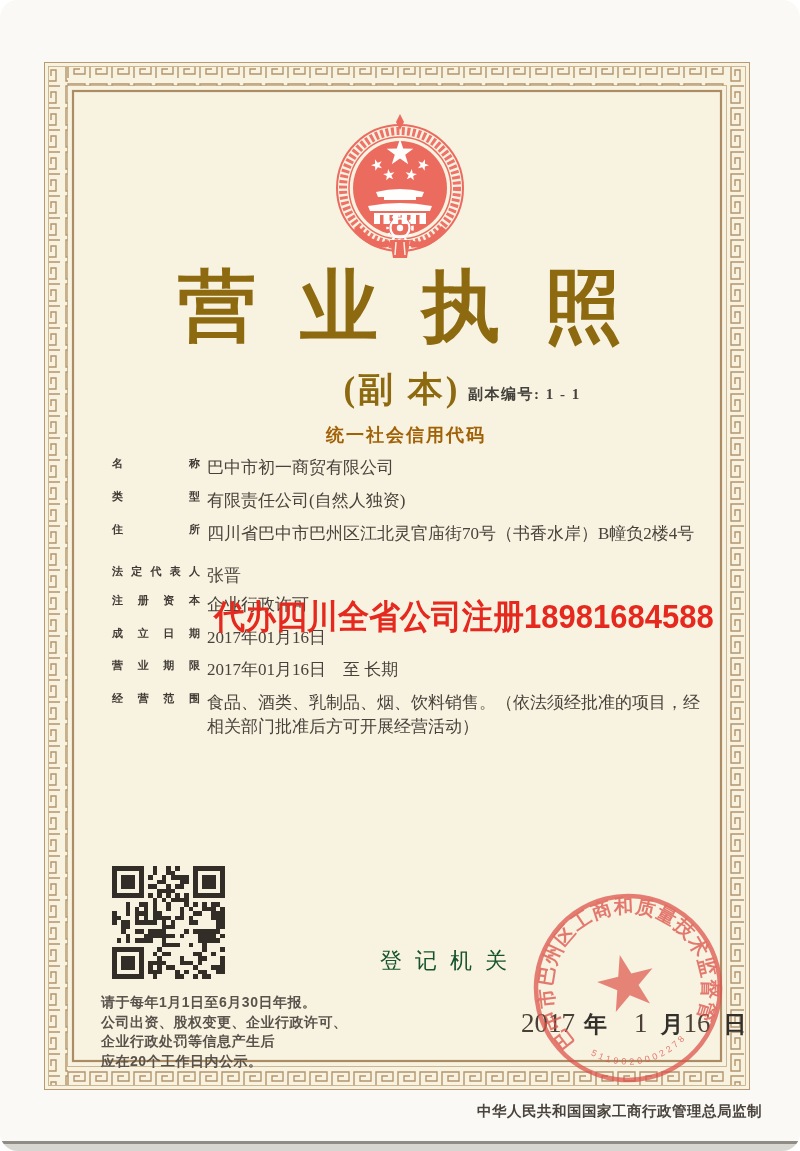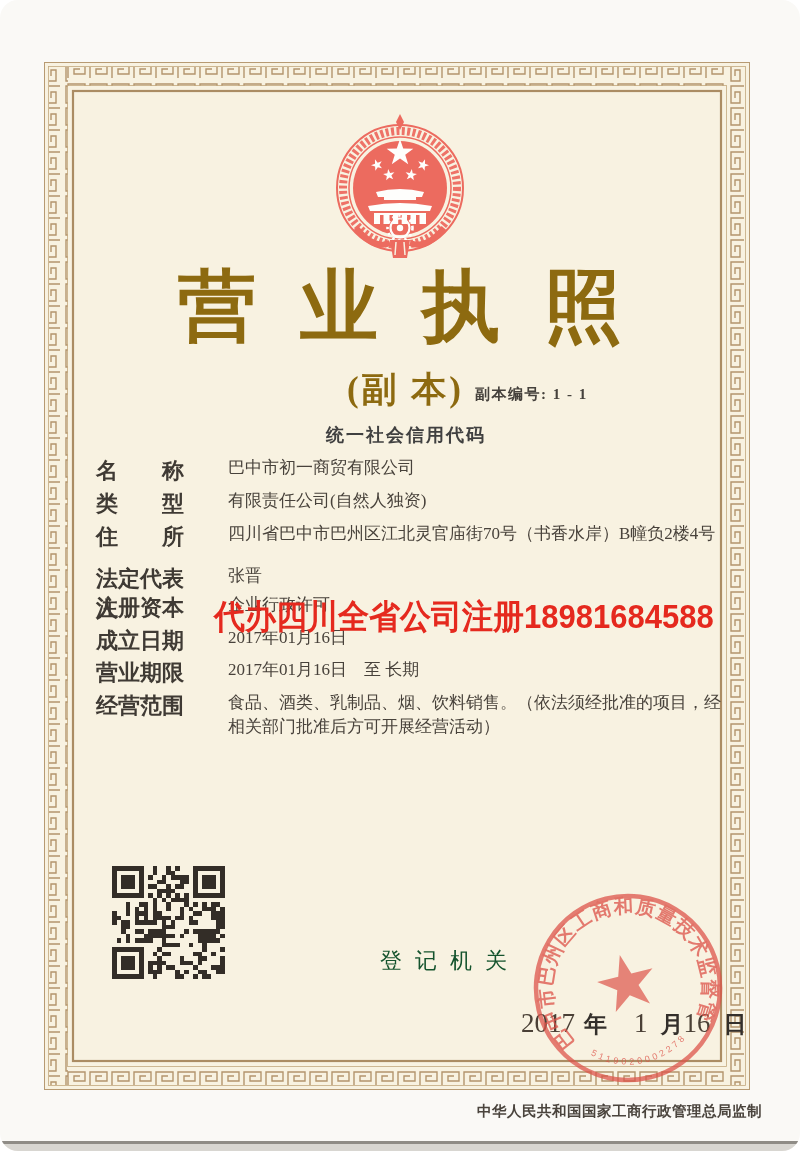--- a/index.html
+++ b/index.html
@@ -16,43 +16,43 @@
   #frame-svg{left:44px; top:62px;}
   
   #emblem{left:330px; top:112px;}
   
   #title{
     left:22px; right:-22px; top:264px; text-align:center;
     font-size:78px; font-weight:700; color:#8d6a10;
     letter-spacing:44px; line-height:1.1;
   }
   
-  #subtitle-row{left:11px; right:0; top:366px; height:48px;}
+  #subtitle-row{left:4px; right:0; top:366px; height:48px;}
   #subtitle{
     position:absolute; left:0; right:0; top:0; text-align:center;
     font-size:35px; font-weight:700; color:#8d6a10; letter-spacing:3px;
   }
   #copy-number{
     position:absolute; left:464px; top:19px;
     font-size:15px; color:#45413c; letter-spacing:1.5px; font-weight:600;
   }
   
   #credit-label{left:326px; top:423px; font-size:18px; font-weight:700;
-    color:#404040; letter-spacing:2px;}
+    color:#a16207; letter-spacing:2px;}
   #credit-code{left:502px; top:421px; font-size:19px; color:#413d38;
     letter-spacing:0.5px;}
   
   .f-row{position:absolute; left:0; width:760px;}
   .f-label{
-    position:absolute; left:96px; width:88px;
-    font-size:22px; font-weight:600; color:#3f3a34;
+    position:absolute; left:112px; width:88px;
+    font-size:11px; font-weight:600; color:#3f3a34;
     text-align:justify; text-align-last:justify;
   }
   .f-value{
-    position:absolute; left:228px; width:506px;
+    position:absolute; left:207px; width:506px;
     font-size:17px; color:#48423b; line-height:24px; white-space:pre-wrap;
   }
   
   #watermark{
     left:214px; top:595px; font-size:31px; font-weight:600;
     font-family:"Liberation Sans","DejaVu Sans",sans-serif;
     color:#e5291e; letter-spacing:0px; z-index:6; transform:scaleY(1.08);
     transform-origin:left top;
   }
   
@@ -521,18 +521,24 @@
 
   <div class="abs" id="date-row">
     <span class="date-num" id="d-y">2017</span>
     <span class="date-unit" id="u-y">年</span>
     <span class="date-num" id="d-m">1</span>
     <span class="date-unit" id="u-m">月</span>
     <span class="date-num" id="d-d">16</span>
     <span class="date-unit" id="u-d">日</span>
   </div>
 
+  <div class="abs" id="notice">
+    <div>请于每年1月1日至6月30日年报。</div>
+    <div>公司出资、股权变更、企业行政许可、</div>
+    <div>企业行政处罚等信息产生后</div>
+    <div>应在20个工作日内公示。</div>
+  </div>
 
   <div class="abs" id="footer-right">中华人民共和国国家工商行政管理总局监制</div>
 
   <div class="abs" id="scan-edge"></div>
   <div class="abs" id="scan-below"></div>
 </div>
 
 </body></html>

